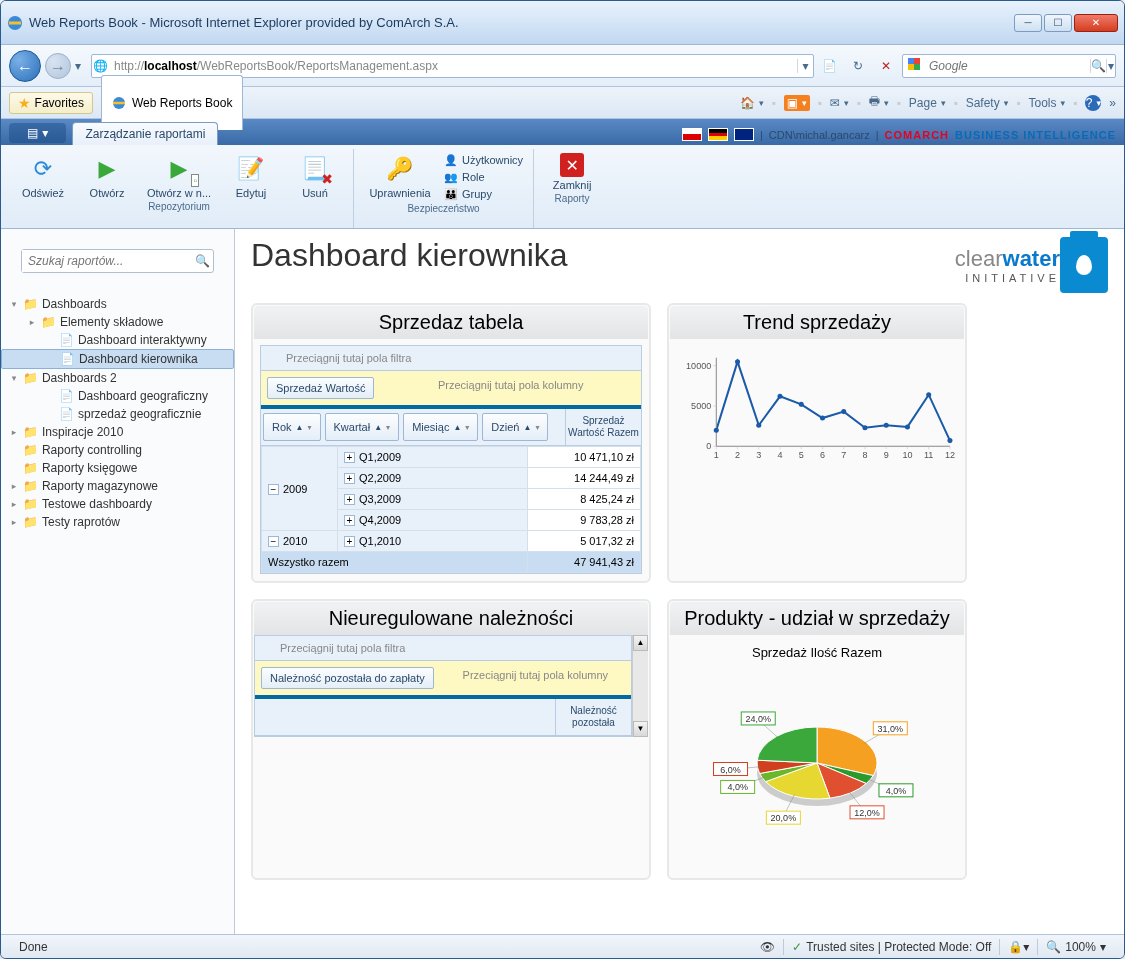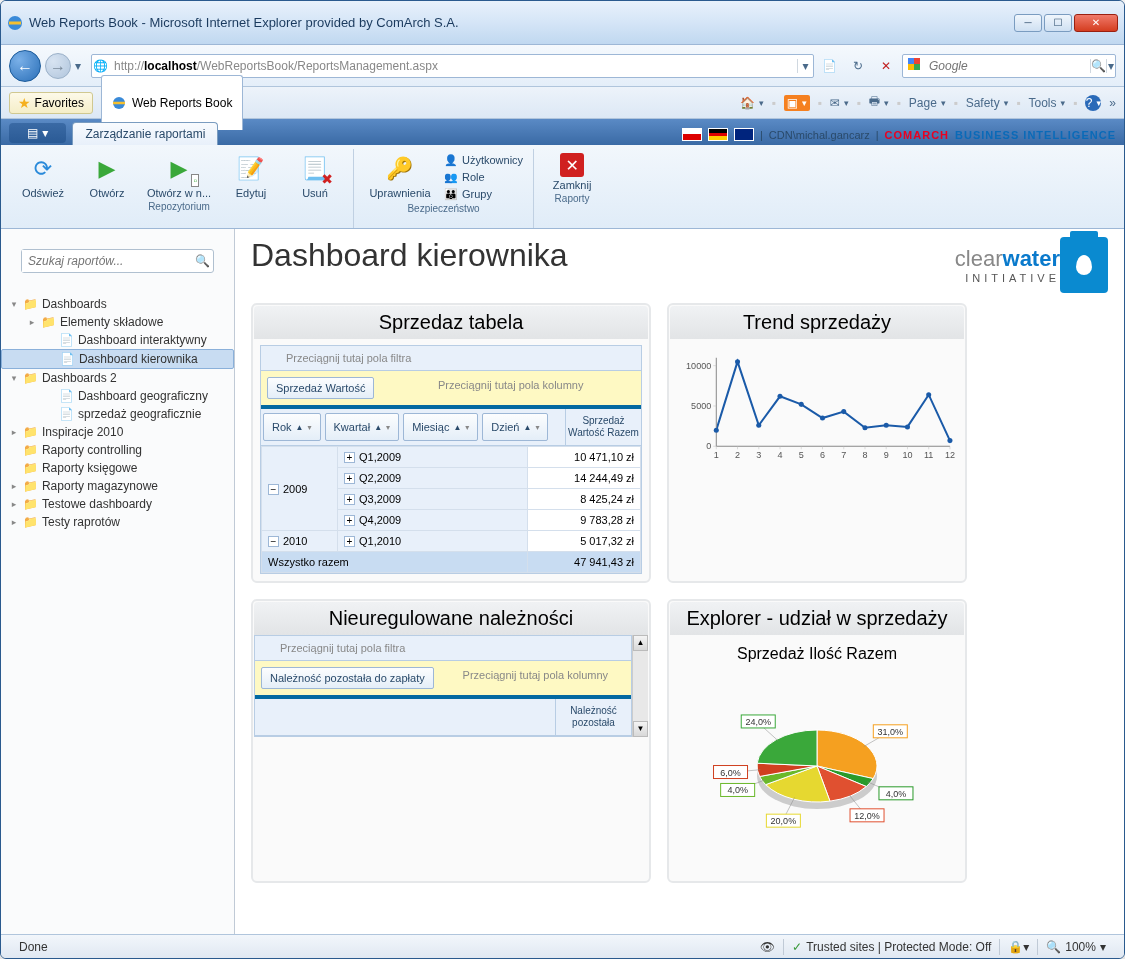--- a/index.html
+++ b/index.html
@@ -157,21 +157,21 @@
 .pivot .total-row td { background:#c8dcf2; font-weight:normal;}
 .exp { display:inline-block; width:11px; height:11px; border:1px solid #9db7d6; background:#fff; text-align:center; line-height:9px; font-size:10px; margin-right:4px;}
 
 .chart-svg { width:100%; height:130px;}
 .axis { stroke:#888; stroke-width:1;}
 .tick-lbl { font-size:9px; fill:#555; font-family:sans-serif;}
 .line { fill:none; stroke:#1a5aa8; stroke-width:2;}
 .pt { fill:#1a5aa8;}
 
 .pie-wrap { position:relative; text-align:center;}
-.pie-sub { font-size:16px; margin:4px 0 8px;}
+.pie-sub { font-size:13px; margin:4px 0 8px;}
 .pie-svg { width:260px; height:200px;}
 
 
 .statusbar { position:absolute; bottom:0; left:0; right:0; height:24px; background:linear-gradient(to bottom,#f2f6fb,#e0e8f2); border-top:1px solid #b0c5dc; display:flex; align-items:center; padding:0 10px; font-size:12px; color:#333;}
 .statusbar .spacer { flex:1;}
 .statusbar .sitem { padding:0 8px; display:flex; align-items:center; gap:4px;}
 .statusbar .sep { width:1px; height:16px; background:#c0cad6;}
 
 .panel2-body { display:flex; }
 .panel2-body .pivot { flex:1;}
@@ -550,21 +550,21 @@
             </div>
             <div class="scroll">
               <div class="sarr">▲</div>
               <div class="sbar"></div>
               <div class="sarr">▼</div>
             </div>
           </div>
         </div>
 
         <div class="panel">
-          <div class="panel-title">Explorer - udział w sprzedaży</div>
+          <div class="panel-title">Produkty - udział w sprzedaży</div>
           <div class="panel-body pie-wrap">
             <div class="pie-sub">Sprzedaż Ilość Razem</div>
             <svg class="pie-svg" id="pie-chart" viewBox="0 0 260 200">
                 <ellipse cx="130" cy="105" rx="60" ry="33" fill="#888" opacity="0.4"></ellipse>
                 <path d="M130,95 L130,59 A60,36 0 0,1 186.2021466714205,107.60455217089006 Z" fill="#f5a020" stroke="#fff" stroke-width="1"></path>
                 <line x1="176.83247181936284" y1="75.50489676908863" x2="202.30276351059524" y2="60.79806450717304" stroke="#888" stroke-width="0.5"></line>
                 <rect x="186.30276351059524" y="53.79806450717304" width="34" height="13" fill="#fff" stroke="#f5a020"></rect>
                 <text x="203.30276351059524" y="63.79806450717304" text-anchor="middle" font-size="9" fill="#333">31,0%</text>
                 <path d="M130,95 L186.2021466714205,107.60455217089006 A60,36 0 0,1 179.29733875722405,115.52116129569617 Z" fill="#2a9a2a" stroke="#fff" stroke-width="1"></path>
                 <line x1="180.50264748969394" y1="110.8572927938982" x2="207.9689996332117" y2="122.81981191911964" stroke="#888" stroke-width="0.5"></line>

